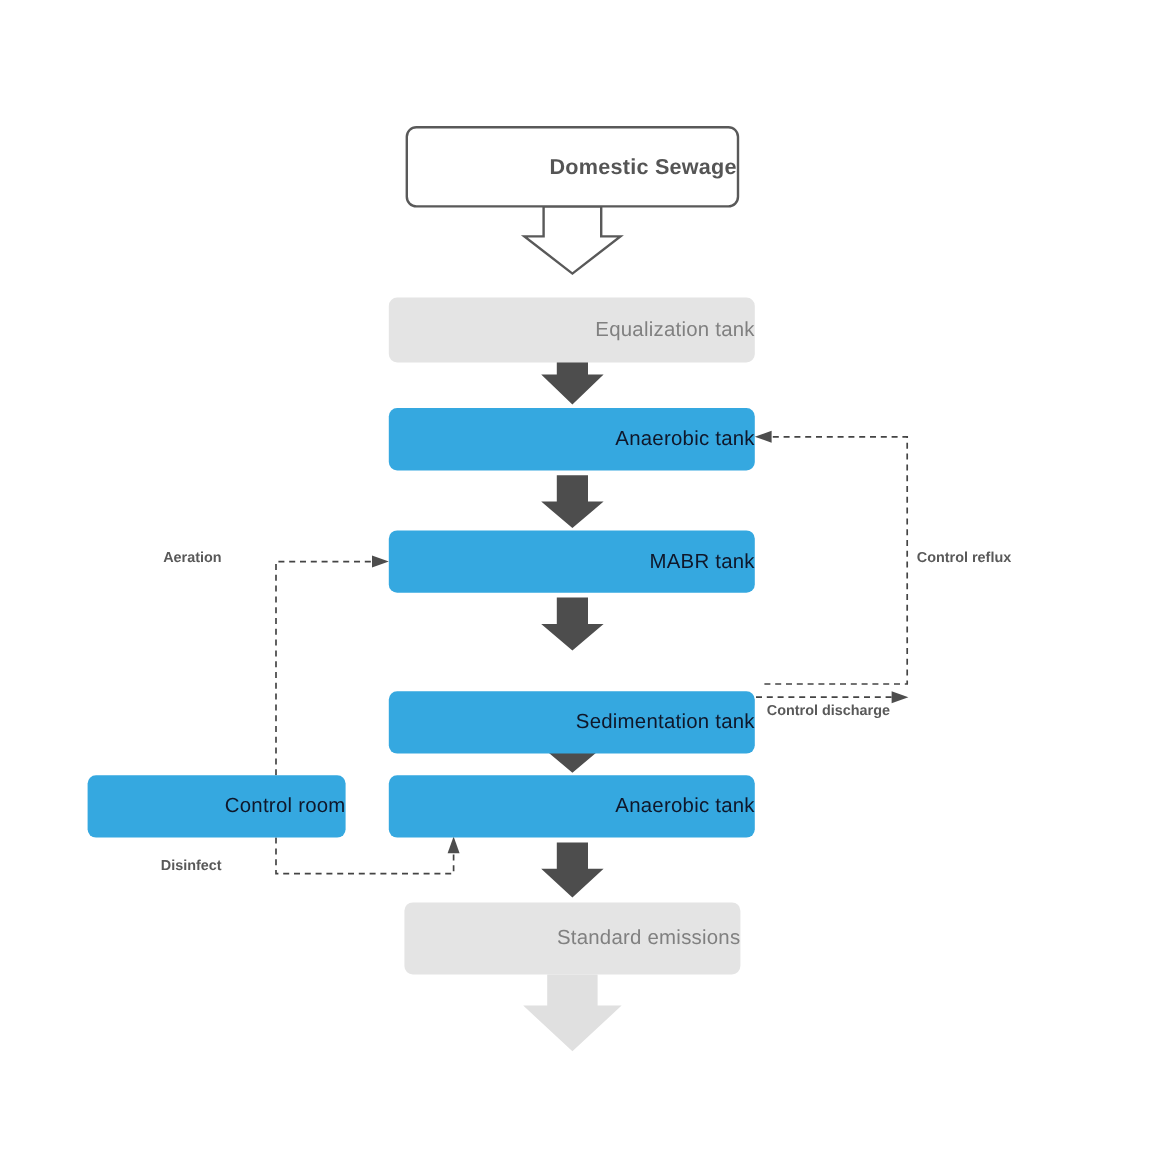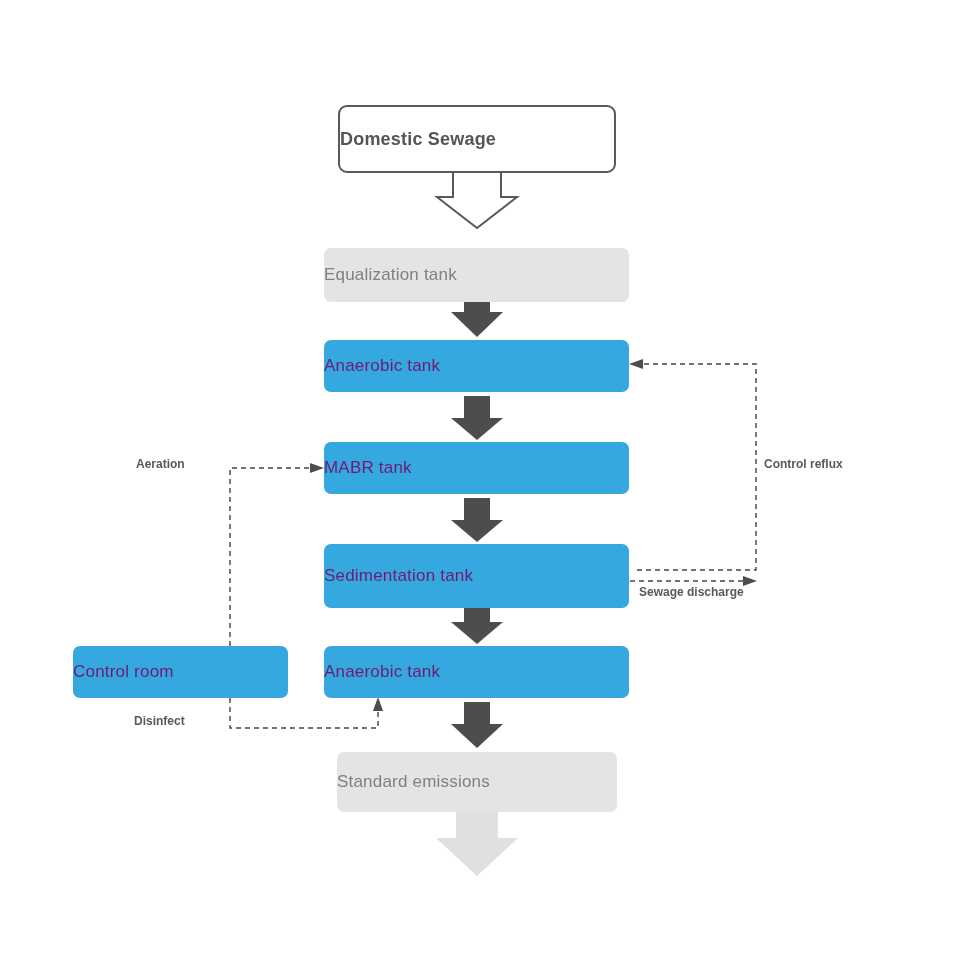--- a/index.html
+++ b/index.html
@@ -15,29 +15,29 @@
     width: 977px;
     height: 969px;
     background: #ffffff;
     overflow: hidden;
   }
   .node {
     position: absolute;
     box-sizing: border-box;
     display: flex;
     align-items: center;
-    justify-content: flex-start;
+    justify-content: flex-end;
     border-radius: 7px;
     font-size: 17px;
     letter-spacing: 0.2px;
     white-space: nowrap;
   }
   .node-blue {
     background: #35a8e0;
-    color: #701a75;
+    color: #0f172a;
     font-weight: 400;
   }
   .node-gray {
     background: #e4e4e4;
     color: #808080;
     font-weight: 400;
   }
   .node-outline {
     background: #ffffff;
     color: #555555;
@@ -101,37 +101,37 @@
   </div>
 
   <div class="node node-blue" style="left:324px; top:340px; width:305px; height:52px;">
     <span>Anaerobic tank</span>
   </div>
 
   <div class="node node-blue" style="left:324px; top:442px; width:305px; height:52px;">
     <span>MABR tank</span>
   </div>
 
-  <div class="node node-blue" style="left:324px; top:544px; width:305px; height:64px;">
+  <div class="node node-blue" style="left:324px; top:576px; width:305px; height:52px;">
     <span>Sedimentation tank</span>
   </div>
 
   <div class="node node-blue" style="left:324px; top:646px; width:305px; height:52px;">
     <span>Anaerobic tank</span>
   </div>
 
   <div class="node node-blue" style="left:73px; top:646px; width:215px; height:52px;">
     <span>Control room</span>
   </div>
 
   <div class="node node-gray" style="left:337px; top:752px; width:280px; height:60px;">
     <span>Standard emissions</span>
   </div>
 
   <div class="edge-label" style="left:764px; top:457px;">Control reflux</div>
 
-  <div class="edge-label" style="left:639px; top:585px;">Sewage discharge</div>
+  <div class="edge-label" style="left:639px; top:585px;">Control discharge</div>
 
   <div class="edge-label" style="left:136px; top:457px;">Aeration</div>
 
   <div class="edge-label" style="left:134px; top:714px;">Disinfect</div>
 
 </div>
 
 </body></html>

